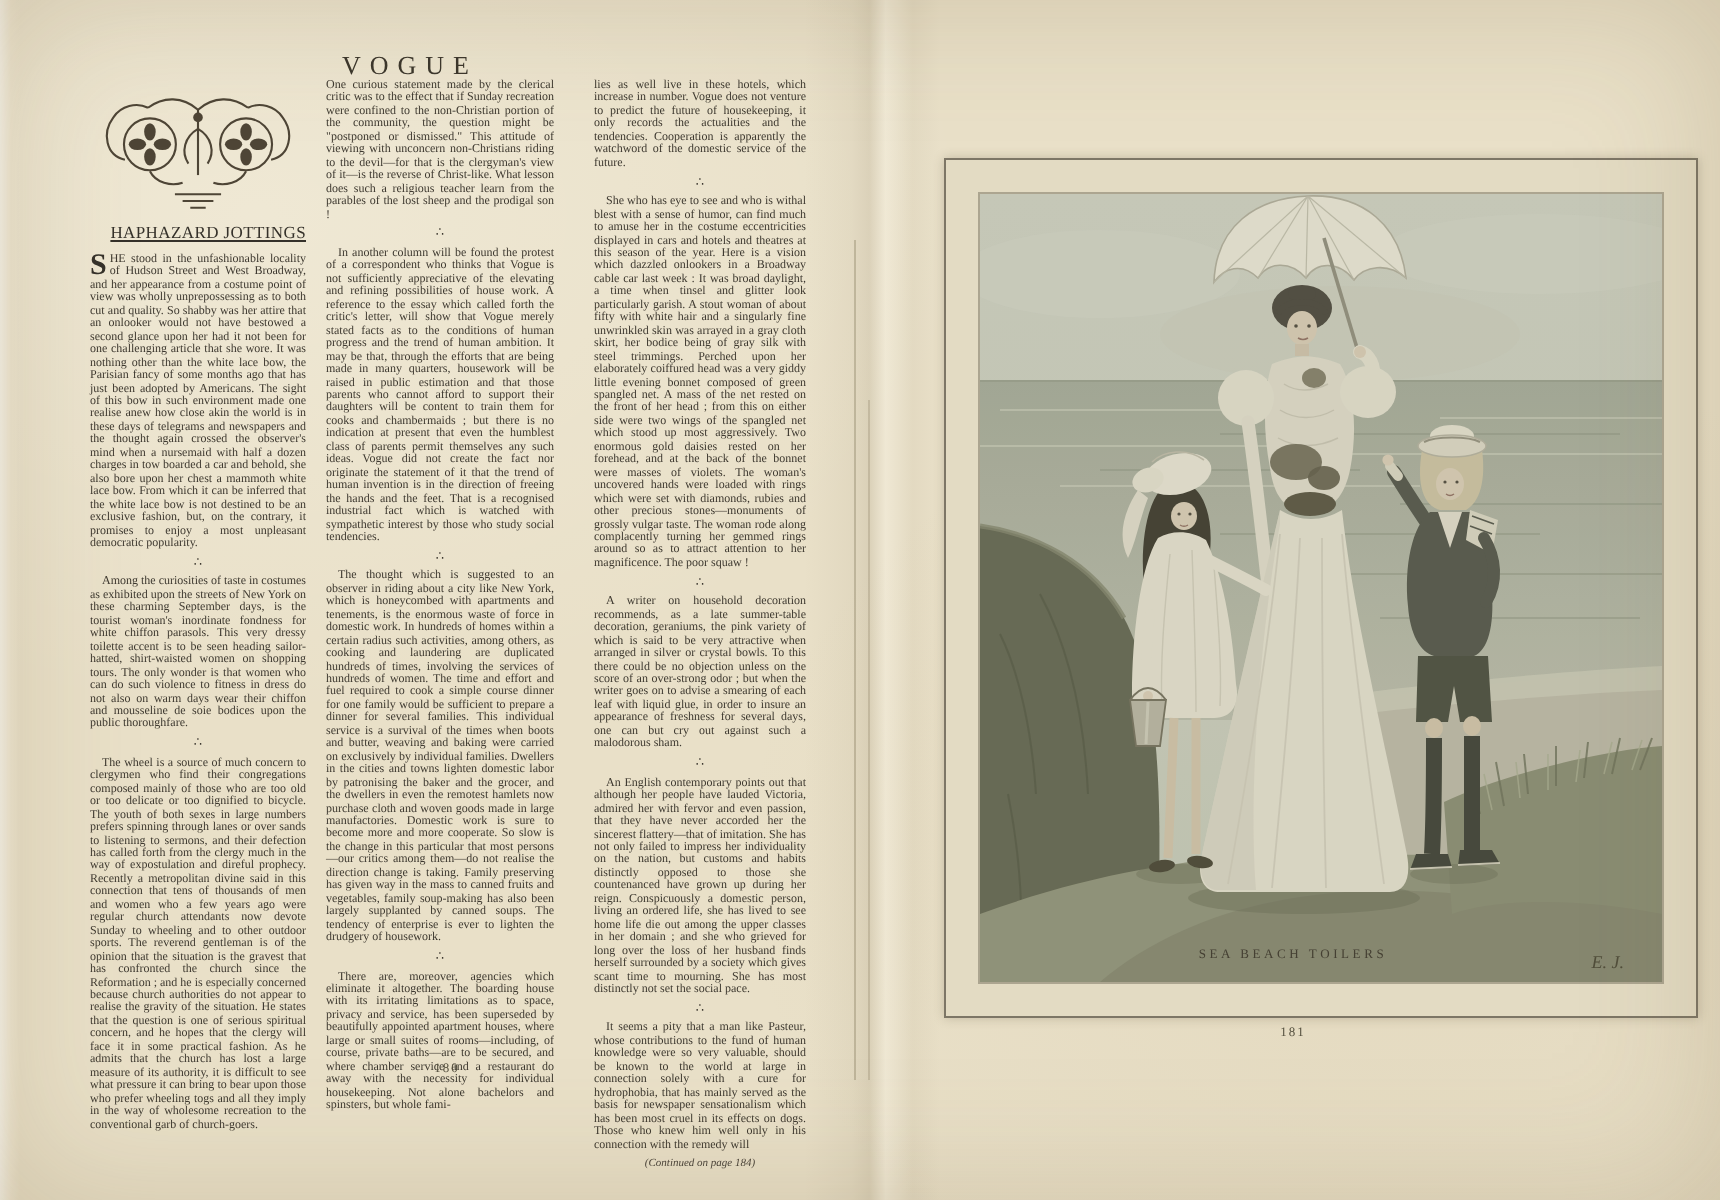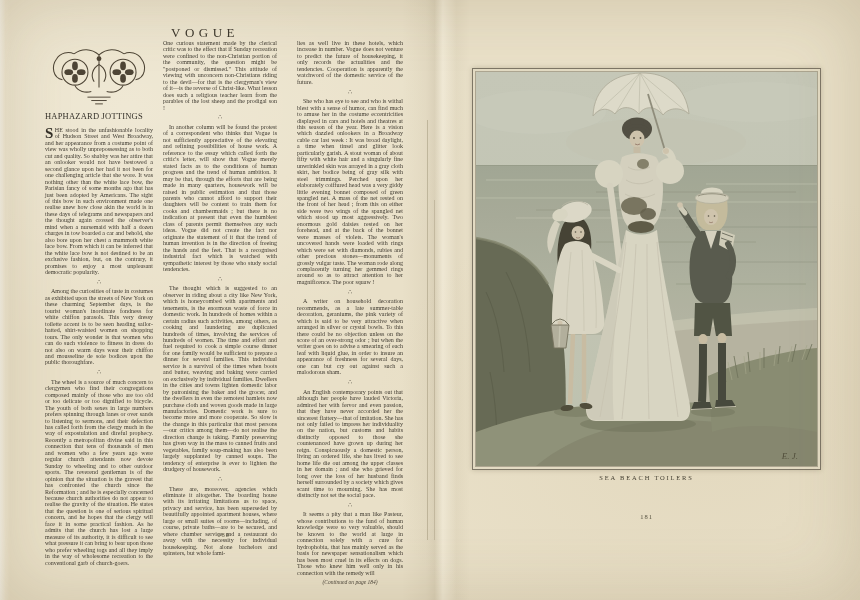--- a/index.html
+++ b/index.html
@@ -25,37 +25,37 @@
 
   .vogue{position:absolute;left:130px;top:25px;width:150px;text-align:center;
     font-size:13px;letter-spacing:4.5px;color:#3b362c;}
 
   .col{position:absolute;color:#3e3930;}
   .col1{left:45px;top:45px;width:108px;}
   .col2{left:163px;top:40px;width:114px;}
   .col3{left:297px;top:40px;width:106px;}
 
   .ornament{display:block;width:100px;height:62px;margin:0 auto 4px auto;}
-  .title{font-size:8.5px;letter-spacing:0.2px;font-weight:normal;text-align:left;
-    white-space:nowrap;margin:0 0 6px 0;color:#35312a;}
+  .title{font-size:8.5px;letter-spacing:0.2px;font-weight:normal;text-align:right;
+    white-space:nowrap;margin:0 0 6px 0;color:#35312a;text-decoration:underline;}
 
   .para{font-size:6px;line-height:6.45px;text-align:justify;margin:0 0 2px 0;
     text-indent:6px;color:#3e3930;}
   .pfirst,.cont{text-indent:0;}
   .dropcap{float:left;font-size:15px;line-height:12px;padding-right:1.5px;
     font-weight:bold;color:#35312a;}
   .sep{text-align:center;font-size:6.5px;line-height:8px;margin:2.5px 0;color:#3e3930;}
   .continued{font-size:5.5px;font-style:italic;text-align:center;margin-top:3px;color:#4a443a;}
 
   .pagenum{position:absolute;font-size:6.5px;color:#55503f;letter-spacing:1px;}
   .pagenum-left{left:45px;width:357px;top:531px;text-align:center;}
   .pagenum-right{left:472px;width:349px;top:513px;text-align:center;}
 
-  .photo-frame{position:absolute;left:472px;top:68px;width:341px;height:394px;
-    border:1px solid #7d7666;padding:3px;background:#e3dbc3;
+  .photo-frame{position:absolute;left:472px;top:79px;width:341px;height:394px;
+    border:1px solid #7d7666;padding:17px;background:#e3dbc3;
     box-shadow:0 0 5px rgba(80,68,42,0.25);}
   .illustration{display:block;width:341px;height:394px;outline:1px solid rgba(90,84,68,0.4);}
   .caption{position:absolute;left:472px;width:349px;top:474px;text-align:center;
     font-size:6.5px;letter-spacing:1.8px;color:#454033;}
 </style>
 </head>
 <body>
 
 <div class="scan">
   <div class="edge-left"></div>

